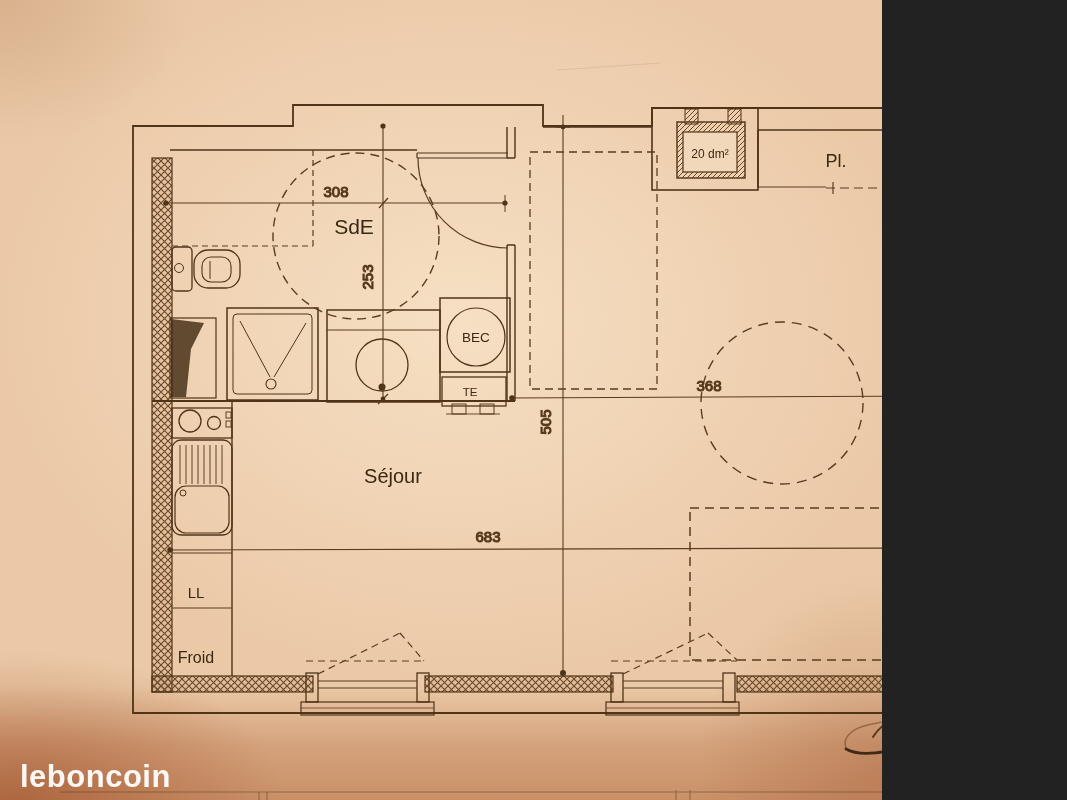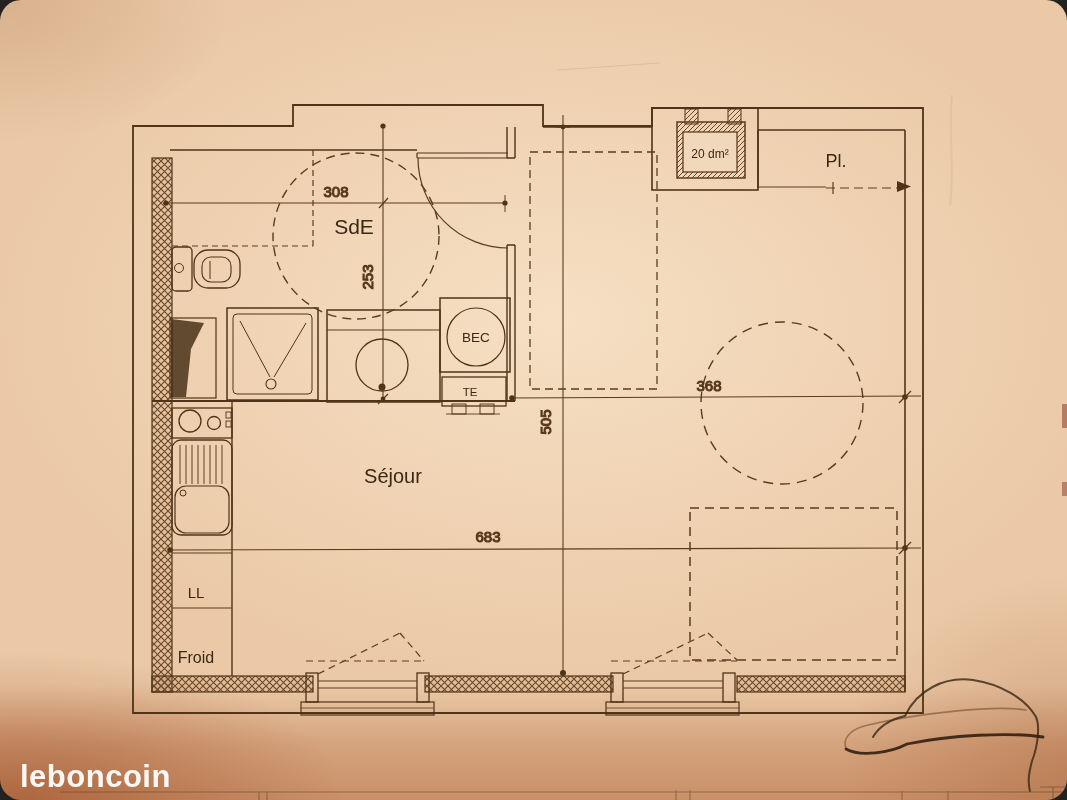--- a/index.html
+++ b/index.html
@@ -1,28 +1,27 @@
 <!DOCTYPE html>
 <html><head>
 <meta charset="utf-8">
 <style>
   html,body{margin:0;padding:0;background:#222;}
   .photo{
     position:relative;
-    width:1067px;height:800px;
+    width:882px;height:800px;
     overflow:hidden;
     background-color:#ebc9a7;
     background-image:
       radial-gradient(ellipse 70% 60% at 52% 40%, rgba(255,242,219,.55), rgba(255,242,219,0) 75%),
       radial-gradient(ellipse 42% 26% at 2% 100%, rgba(146,62,22,.50), rgba(146,62,22,0) 72%),
       radial-gradient(ellipse 34% 28% at 0% 0%, rgba(150,90,50,.22), rgba(150,90,50,0) 65%),
       radial-gradient(ellipse 30% 35% at 100% 96%, rgba(150,75,35,.30), rgba(150,75,35,0) 70%),
       linear-gradient(0deg, rgba(168,88,42,.50) 0px, rgba(168,88,42,.34) 55px, rgba(168,88,42,0) 115px);
     font-family:"Liberation Sans", sans-serif;
-    border-radius:21px;
   }
   svg{position:absolute;left:0;top:0;}
   .ink{stroke:#4f3418;fill:none;}
   .thin{stroke:#5a3d20;fill:none;}
   .dim{stroke:#5a3c1d;fill:none;}
   text{fill:#3a2813;font-family:"Liberation Sans", sans-serif;}
   .wmark{fill:#ffffff;opacity:.95;font-weight:bold;letter-spacing:.5px;}
 </style>
 </head>
 <body>

